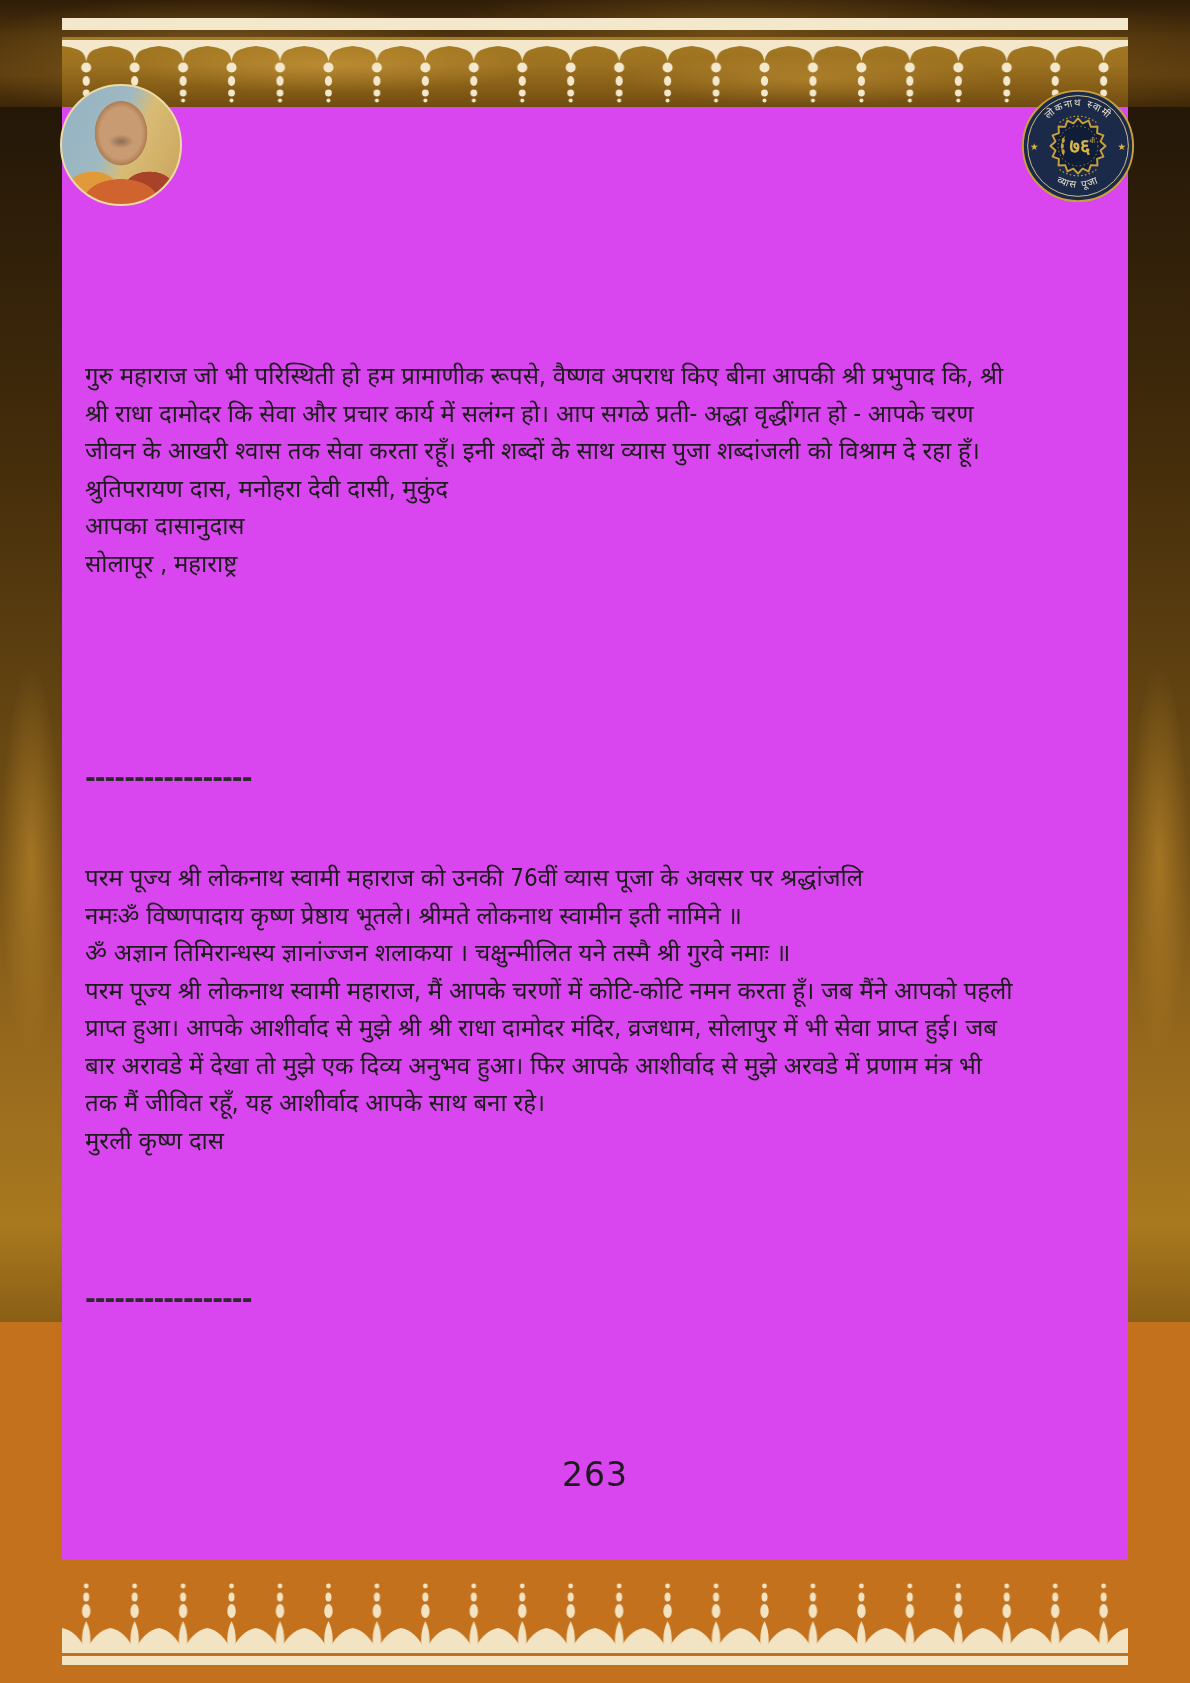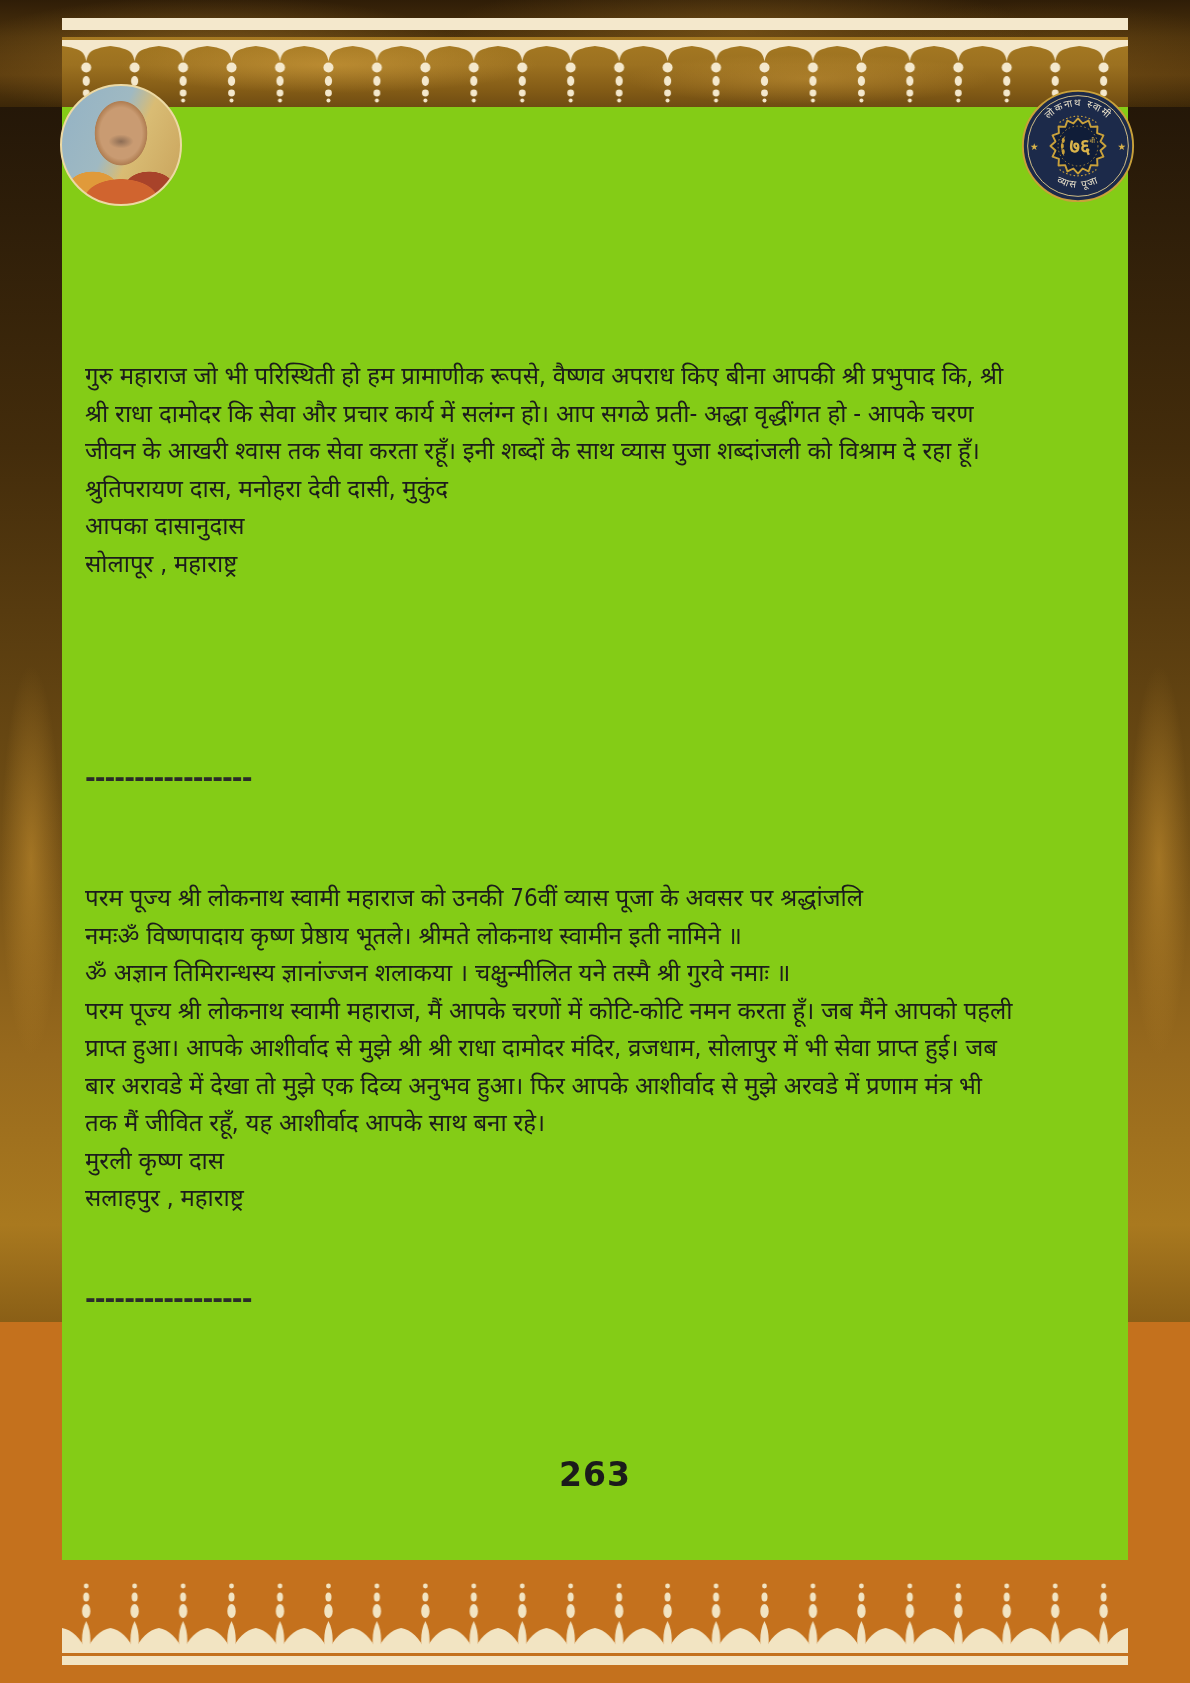--- a/index.html
+++ b/index.html
@@ -36,21 +36,21 @@
   .gold-band{
     position:absolute;left:62px;top:37px;width:1066px;height:70px;
     background-image:
       radial-gradient(ellipse 300px 40px at 25% 40%, rgba(222,170,70,.45), transparent 70%),
       radial-gradient(ellipse 260px 36px at 70% 60%, rgba(222,170,70,.35), transparent 70%),
       linear-gradient(180deg,#a67a22 0%,#9c7120 40%,#845c16 75%,#6f4c12 100%);
   }
   .gold-band svg{position:absolute;left:0;top:0;display:block;}
   .page-sheet{
     position:absolute;left:62px;top:107px;width:1066px;height:1453px;
-    background:#84cc16;overflow:hidden;
+    background:#d946ef;overflow:hidden;
   }
   
   .guru-photo{
     position:absolute;left:60px;top:84px;width:122px;height:122px;border-radius:50%;
     border:2px solid #ecd9a4;box-sizing:border-box;overflow:hidden;
     background-image:
       radial-gradient(ellipse 18px 10px at 50% 47%, rgba(90,70,60,.55), transparent 70%),
       radial-gradient(ellipse 36px 44px at 50% 40%, #c99b72 0 58%, #b07e52 72%, transparent 74%),
       radial-gradient(ellipse 54px 30px at 50% 96%, #d0642f 0 66%, transparent 68%),
       radial-gradient(ellipse 40px 26px at 26% 86%, #e09a3a 0 60%, transparent 62%),
@@ -59,30 +59,30 @@
   }
   .badge{position:absolute;left:1021px;top:89px;width:114px;height:114px;}
   .badge svg{display:block;}
   
   .textblock{position:absolute;left:23px;width:1040px;color:#1c1c1c;}
   .textblock .line{
     height:37.5px;line-height:37.5px;font-size:24px;white-space:nowrap;
     font-stretch:condensed;
   }
   .block1{top:251px;}
-  .block2{top:773px;}
+  .block2{top:753px;}
   .separator{
     position:absolute;left:23px;height:37.5px;line-height:37.5px;
     font-size:26px;font-weight:bold;letter-spacing:-1px;color:#2b2b2b;white-space:nowrap;
   }
   .sep1{top:653px;}
   .sep2{top:1174px;}
   .page-number{
     position:absolute;left:0;top:1348px;width:1066px;text-align:center;
-    font-size:33px;font-weight:bold;color:#1b1b1b;letter-spacing:1px;
+    font-size:33px;font-weight:normal;color:#1b1b1b;letter-spacing:1px;
   }
   
   .bottom-valance{position:absolute;left:62px;top:1580px;width:1066px;height:78px;}
   .bottom-cream-stripe{
     position:absolute;left:62px;top:1656px;width:1066px;height:9px;background:#f2e4c2;
   }
 </style>
 </head>
 <body>
 
@@ -126,21 +126,20 @@
 
     <div class="textblock block2">
       <div class="line">परम पूज्य श्री लोकनाथ स्वामी महाराज को उनकी 76वीं व्यास पूजा के अवसर पर श्रद्धांजलि</div>
       <div class="line">नमःॐ विष्णपादाय कृष्ण प्रेष्ठाय भूतले। श्रीमते लोकनाथ स्वामीन इती नामिने ॥</div>
       <div class="line">ॐ अज्ञान तिमिरान्धस्य ज्ञानांज्जन शलाकया । चक्षुन्मीलित यने तस्मै श्री गुरवे नमाः ॥</div>
       <div class="line">परम पूज्य श्री लोकनाथ स्वामी महाराज, मैं आपके चरणों में कोटि-कोटि नमन करता हूँ। जब मैंने आपको पहली</div>
       <div class="line">प्राप्त हुआ। आपके आशीर्वाद से मुझे श्री श्री राधा दामोदर मंदिर, व्रजधाम, सोलापुर में भी सेवा प्राप्त हुई। जब</div>
       <div class="line">बार अरावडे में देखा तो मुझे एक दिव्य अनुभव हुआ। फिर आपके आशीर्वाद से मुझे अरवडे में प्रणाम मंत्र भी</div>
       <div class="line">तक मैं जीवित रहूँ, यह आशीर्वाद आपके साथ बना रहे।</div>
       <div class="line">मुरली कृष्ण दास</div>
-      <div class="line">सलाहपुर , महाराष्ट्र</div>
     </div>
 
     <div class="separator sep2">-----------------</div>
 
     <div class="page-number">263</div>
   </div>
 
   <div class="guru-photo"></div>
 
   <div class="badge">

